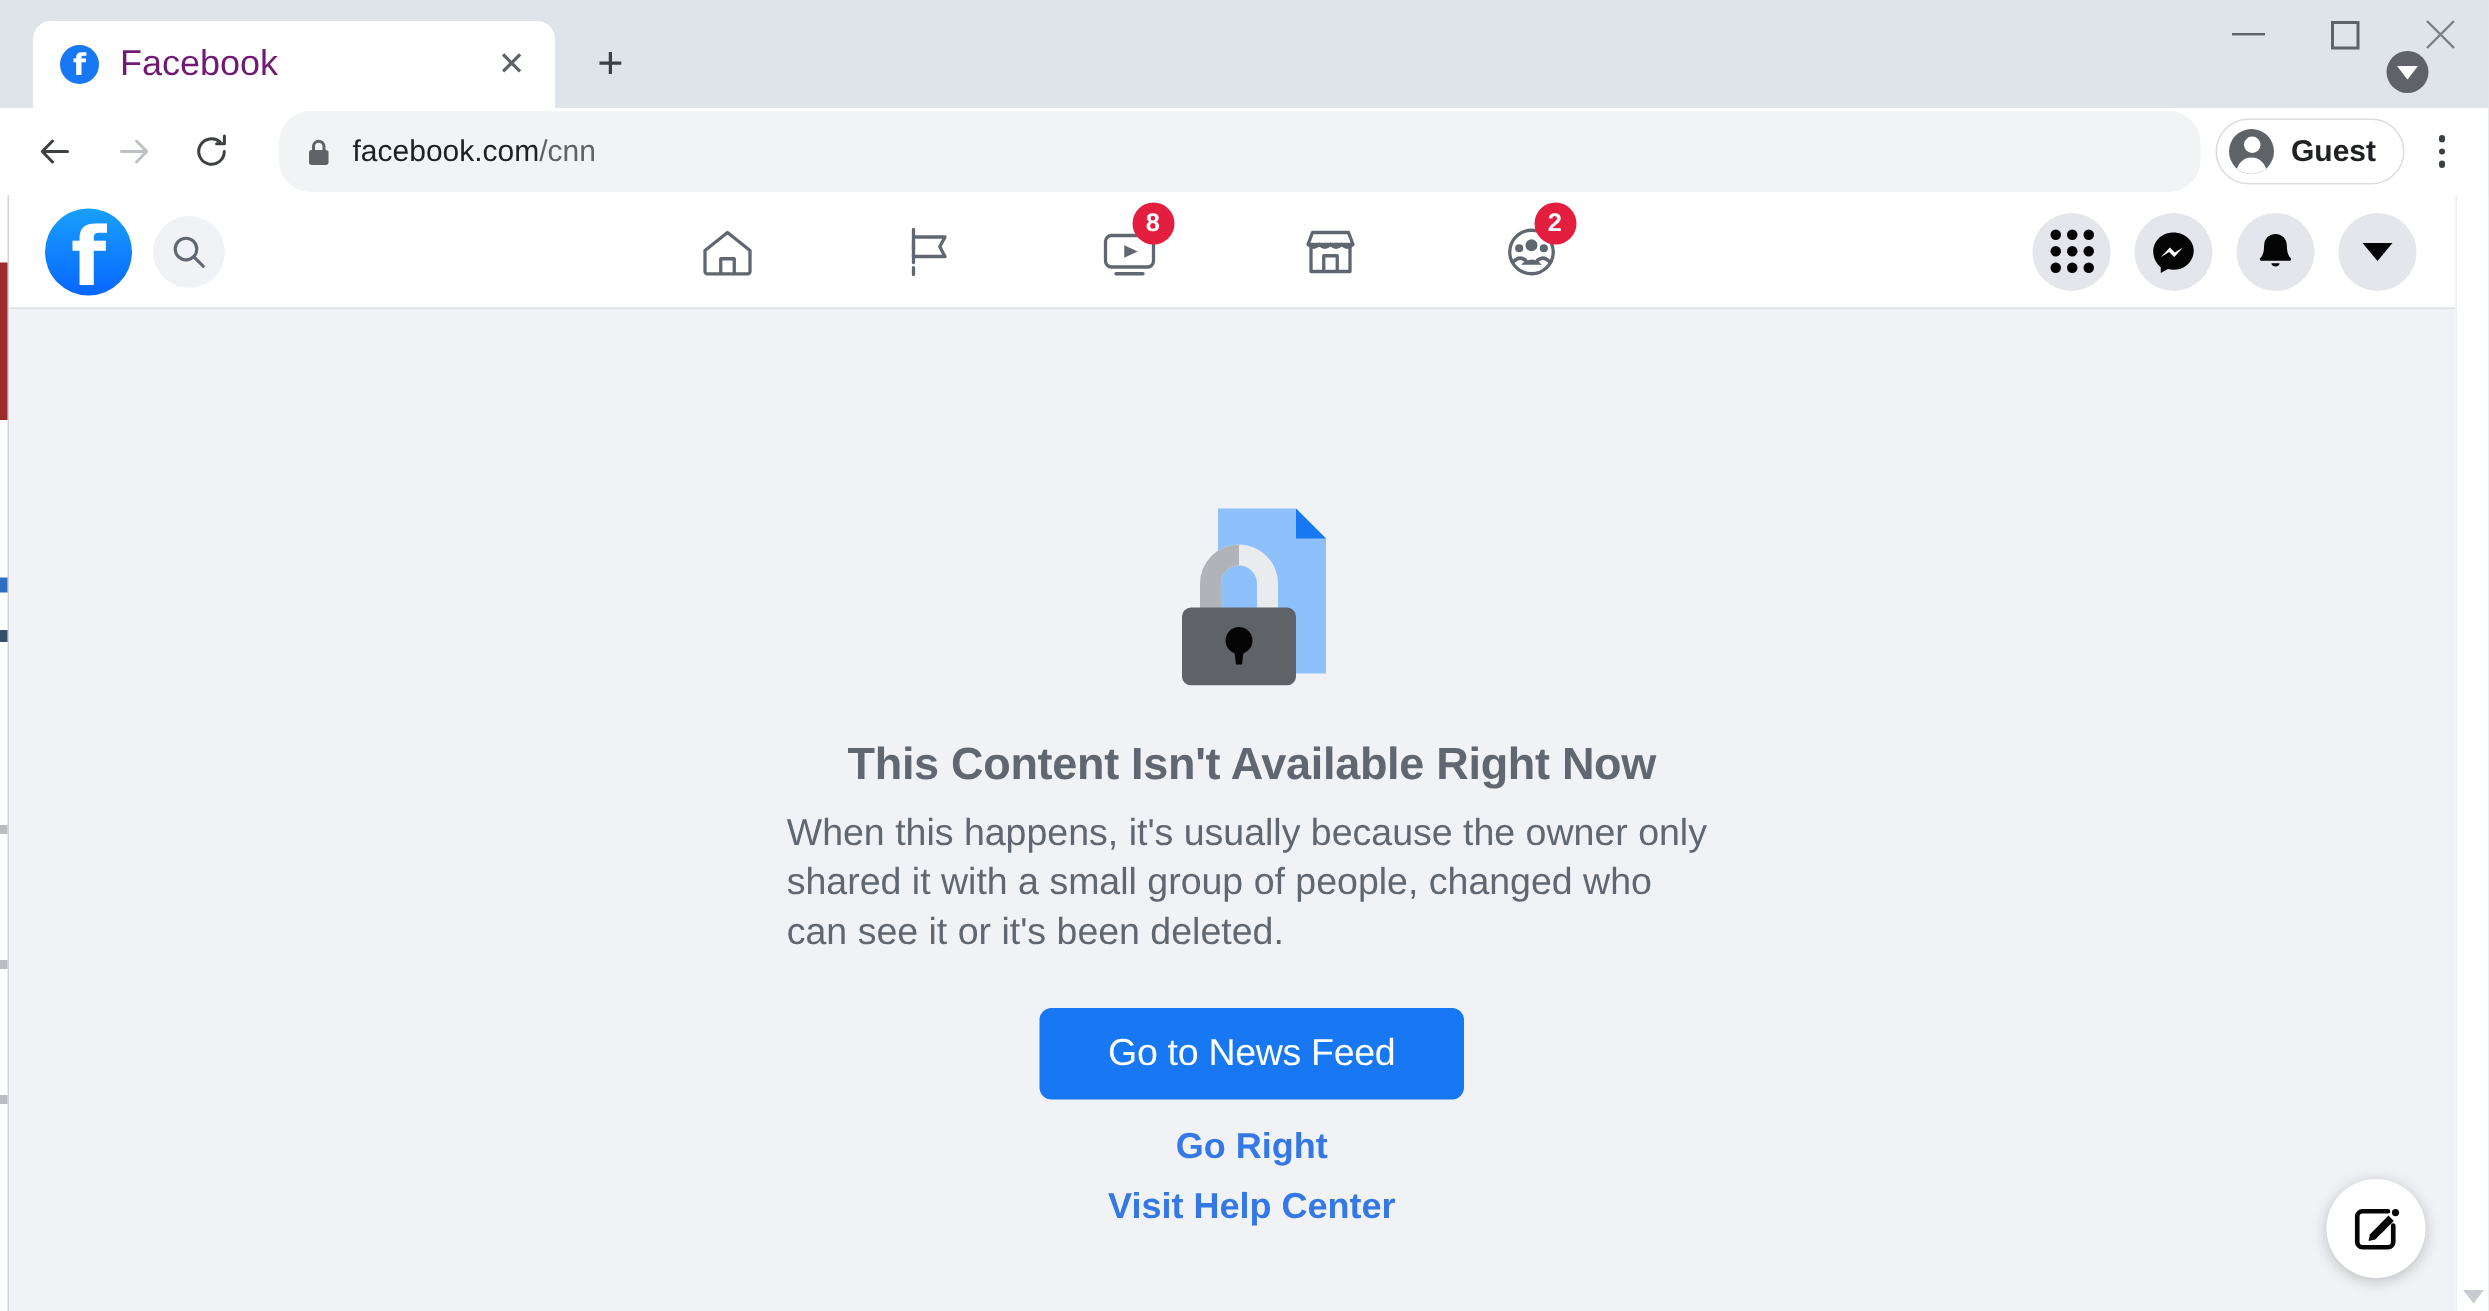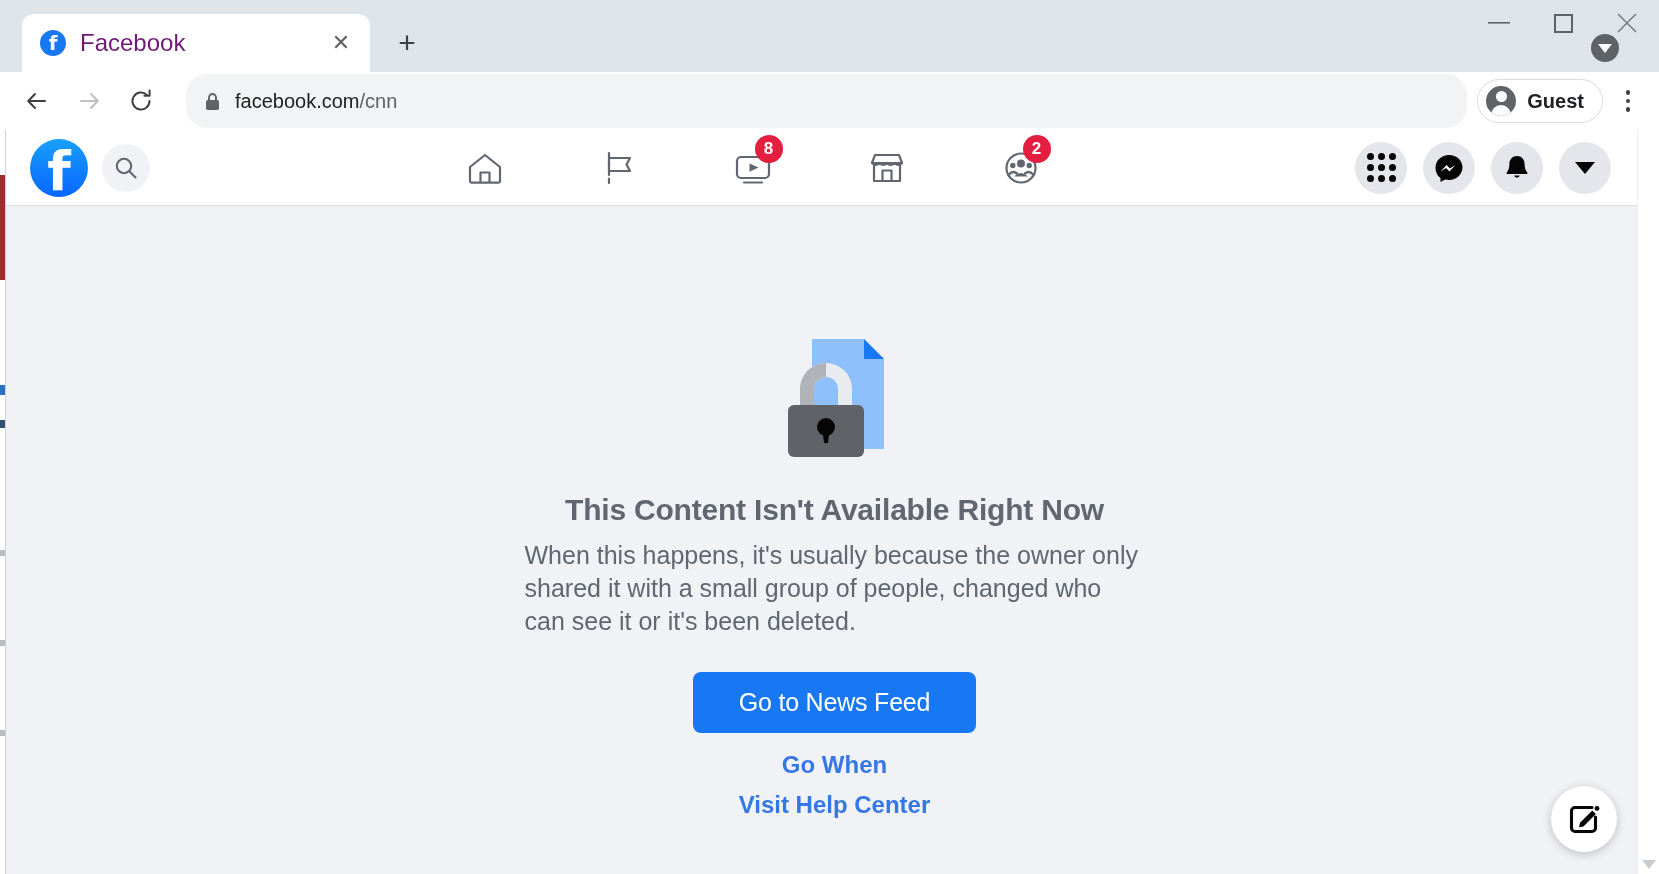--- a/index.html
+++ b/index.html
@@ -412,21 +412,21 @@
           <path d="M30 62 a26 26 0 0 1 52 0 V84 H68 V62 a12 12 0 0 0 -24 0 V84 H30 Z" fill="#e9ebee"></path>
           <path d="M30 62 a26 26 0 0 1 26 -26 V50 a12 12 0 0 0 -12 12 V84 H30 Z" fill="#b0b3b8"></path>
           <rect x="18" y="78" width="76" height="52" rx="6" fill="#5f6368"></rect>
           <circle cx="56" cy="100" r="9" fill="#050505"></circle>
           <path d="M52 100 h8 l-2 16 h-4 Z" fill="#050505"></path>
         </svg>
       </div>
       <div class="err-title">This Content Isn't Available Right Now</div>
       <div class="err-desc">When this happens, it's usually because the owner only shared it with a small group of people, changed who can see it or it's been deleted.</div>
       <button class="btn-primary">Go to News Feed</button>
-      <a class="link" href="#">Go When</a>
+      <a class="link" href="#">Go Right</a>
       <a class="link" href="#">Visit Help Center</a>
     </div>
 
     <div class="fab">
       <svg width="34" height="34" viewBox="0 0 34 34">
         <path d="M25 5.5 H8 a3.5 3.5 0 0 0 -3.5 3.5 V26 a3.5 3.5 0 0 0 3.5 3.5 H25 A3.5 3.5 0 0 0 28.5 26 V15" stroke="#050505" stroke-width="3.1" fill="none" stroke-linecap="round" stroke-linejoin="round"></path>
         <path d="M13 20.8 L25.3 8.4 l3.6 3.6 L16.5 24.4 L12 25.3 Z" fill="#050505"></path>
         <circle cx="30" cy="6.4" r="2.4" fill="#050505"></circle>
       </svg>
     </div>

